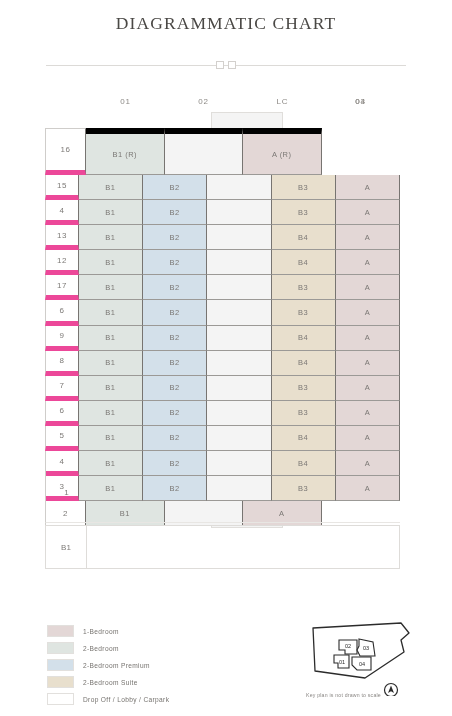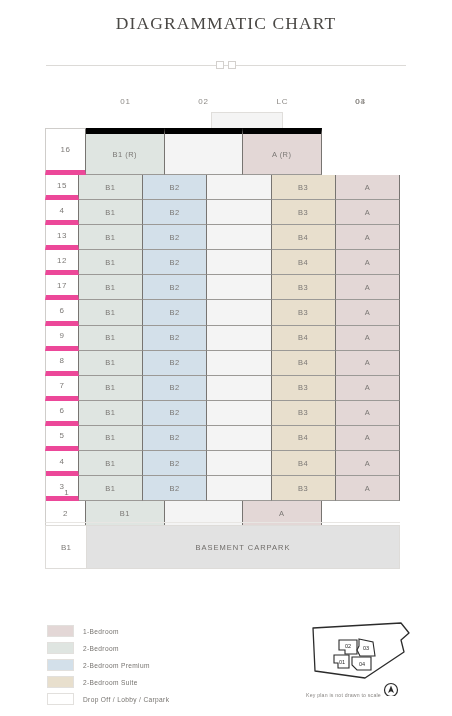--- a/index.html
+++ b/index.html
@@ -384,21 +384,20 @@
       <div class="cell unit" style="background: rgb(227, 215, 214);">A</div>
     </div>
   </div>
 
 <div class="level1">
   <div class="lbl">1</div>
 </div>
 
 <div class="basement">
   <div class="b-lvl">B1</div>
-  <div class="b-body">BASEMENT CARPARK</div>
 </div>
 
 <div class="legend" id="legend">
     <div class="legend-row">
       <div class="sw" style="background: rgb(227, 215, 214);"></div>
       <div class="lb">1-Bedroom</div>
     </div>
     <div class="legend-row">
       <div class="sw" style="background: rgb(223, 229, 225);"></div>
       <div class="lb">2-Bedroom</div>

